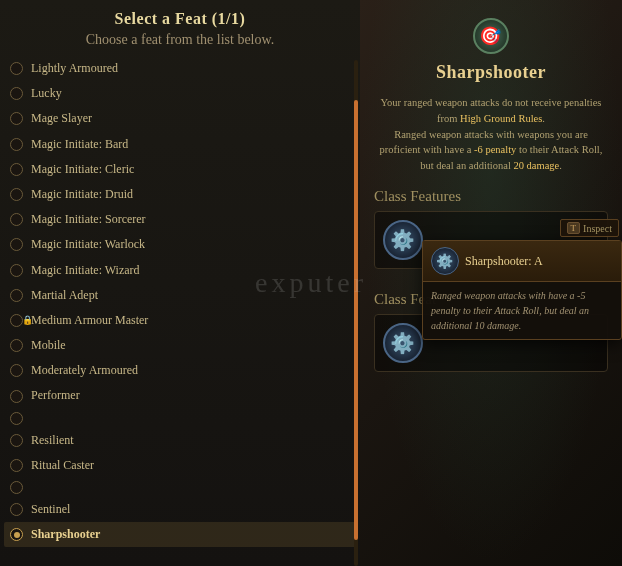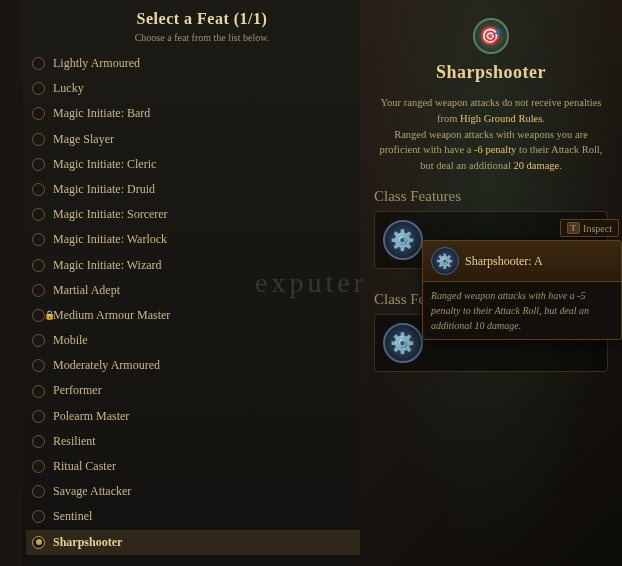--- a/index.html
+++ b/index.html
@@ -15,35 +15,34 @@
 
     
     .left-panel {
       position: absolute;
       left: 0;
       top: 0;
       width: 360px;
       height: 566px;
       background: linear-gradient(to bottom, #1c1a14, #141210);
       overflow: hidden;
-      margin-left: 22px;
     }
 
     .panel-title {
       text-align: center;
       font-size: 16px;
       color: #e8d9a0;
       padding: 10px 0 4px;
       font-weight: bold;
       letter-spacing: 0.5px;
     }
 
     .panel-subtitle {
       text-align: center;
-      font-size: 10px;
+      font-size: 14px;
       color: #a09070;
       padding-bottom: 8px;
     }
 
     .feat-list {
       overflow-y: auto;
       height: calc(566px - 60px);
       padding: 0 4px;
       scrollbar-width: thin;
       scrollbar-color: #5a4020 #1a1510;
@@ -318,25 +317,25 @@
       <div class="feat-item">
         <div class="radio-outer"></div>
         <span class="feat-name">Lightly Armoured</span>
       </div>
       <div class="feat-item">
         <div class="radio-outer"></div>
         <span class="feat-name">Lucky</span>
       </div>
       <div class="feat-item">
         <div class="radio-outer"></div>
+        <span class="feat-name">Mage Slayer</span>
+      </div>
+      <div class="feat-item">
+        <div class="radio-outer"></div>
         <span class="feat-name">Magic Initiate: Bard</span>
-      </div>
-      <div class="feat-item">
-        <div class="radio-outer"></div>
-        <span class="feat-name">Mage Slayer</span>
       </div>
       <div class="feat-item">
         <div class="radio-outer"></div>
         <span class="feat-name">Magic Initiate: Cleric</span>
       </div>
       <div class="feat-item">
         <div class="radio-outer"></div>
         <span class="feat-name">Magic Initiate: Druid</span>
       </div>
       <div class="feat-item">
@@ -367,33 +366,31 @@
       <div class="feat-item">
         <div class="radio-outer"></div>
         <span class="feat-name">Moderately Armoured</span>
       </div>
       <div class="feat-item">
         <div class="radio-outer"></div>
         <span class="feat-name">Performer</span>
       </div>
       <div class="feat-item">
         <div class="radio-outer"></div>
-        <span class="feat-name">Polearm Master</span>
       </div>
       <div class="feat-item">
         <div class="radio-outer"></div>
         <span class="feat-name">Resilient</span>
       </div>
       <div class="feat-item">
         <div class="radio-outer"></div>
         <span class="feat-name">Ritual Caster</span>
       </div>
       <div class="feat-item">
         <div class="radio-outer"></div>
-        <span class="feat-name">Savage Attacker</span>
       </div>
       <div class="feat-item">
         <div class="radio-outer"></div>
         <span class="feat-name">Sentinel</span>
       </div>
       <div class="feat-item selected">
         <div class="radio-outer checked">
           <div class="radio-inner"></div>
         </div>
         <span class="feat-name">Sharpshooter</span>

